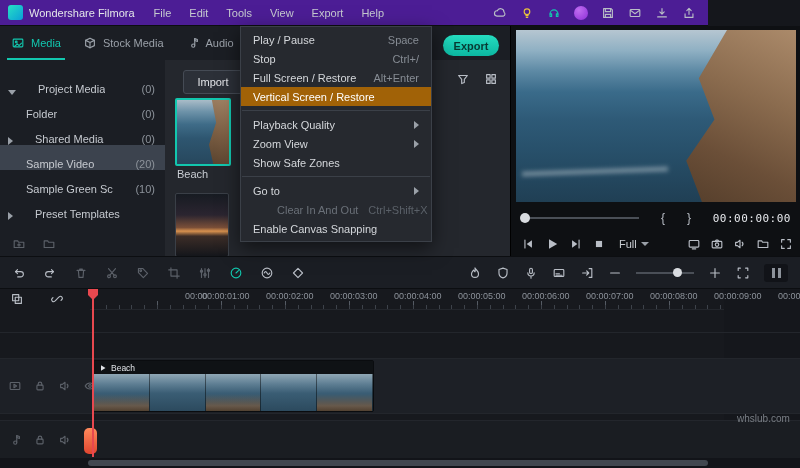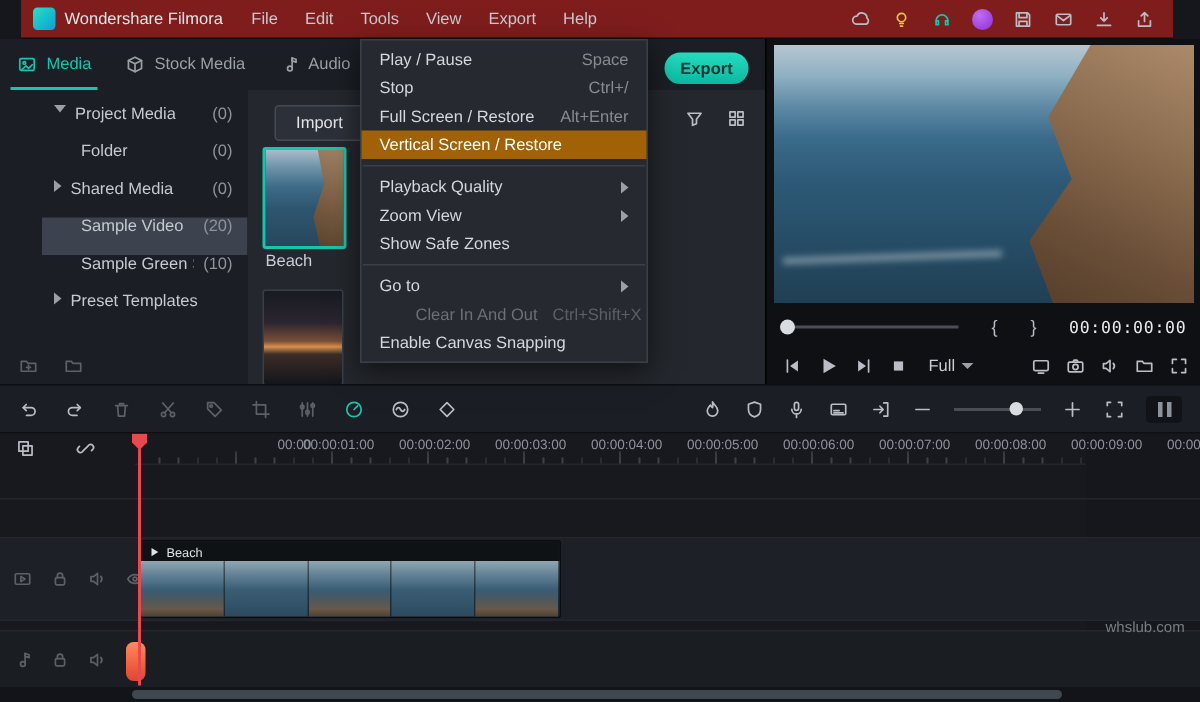--- a/index.html
+++ b/index.html
@@ -8,21 +8,21 @@
          -webkit-font-smoothing:antialiased;}
   .abs{position:absolute;}
   svg{display:block;width:14px;height:14px;stroke:currentColor;fill:none;
       stroke-width:1.3;stroke-linecap:round;stroke-linejoin:round;}
   .ic{display:inline-flex;align-items:center;justify-content:center;color:#b9bec6;}
   .ic.dim{color:#5c6169;}
   .ic.teal{color:#12c7ae;}
   .ic.yellow{color:#e9c23d;}
 
   
-  .titlebar{left:14px;top:0;width:768px;height:26px;background:#7f1d1d;display:flex;
+  .titlebar{left:0;top:0;width:708px;height:26px;background:#4c1d95;display:flex;
             align-items:center;padding:0 8px;box-sizing:border-box;border-bottom:1px solid #0c0e11;}
   .logo{width:15px;height:15px;border-radius:3px;margin-right:6px;
         background:linear-gradient(135deg,#27e0c4 0%,#0a9fd8 100%);}
   .appname{color:#e4e6e9;margin-right:10px;white-space:nowrap;}
   .menu-item{padding:0 9px;color:#c6cad0;cursor:default;}
   .title-project{margin-left:12px;color:#b3b8bf;white-space:nowrap;}
   .tb-icons{margin-left:auto;display:flex;align-items:center;gap:13px;padding-right:4px;}
   .avatar{width:14px;height:14px;border-radius:50%;background:radial-gradient(circle at 35% 30%,#c06df0,#8d2fd8);}
 
   
@@ -31,21 +31,21 @@
   .tab{display:flex;align-items:center;gap:6px;padding:0 11px;color:#9aa0a8;position:relative;}
   .tab.active{color:#12c7ae;}
   .tab.active::after{content:"";position:absolute;left:7px;right:7px;bottom:0;height:2px;background:#12c7ae;}
   .tab .ic{color:inherit;}
   .export-btn{left:443px;top:35px;width:56px;height:21px;border-radius:11px;
               background:linear-gradient(180deg,#25dcc0,#0cb7a1);color:#073a33;font-weight:bold;
               display:flex;align-items:center;justify-content:center;}
 
   
   .sidebar{left:0;top:60px;width:165px;height:196px;background:#1b1e24;border-right:1px solid #101216;}
-  .side-item{height:25px;display:flex;align-items:flex-start;padding:0 10px 0 8px;gap:6px;color:#c6cad0;margin-left:28px;}
+  .side-item{height:25px;display:flex;align-items:flex-end;padding:0 10px 0 8px;gap:22px;color:#c6cad0;}
   .side-item.sel{background:#3c434e;}
   .side-item .lbl{white-space:nowrap;overflow:hidden;}
   .side-item .cnt{margin-left:auto;color:#8d939b;}
   .side-item.indent{padding-left:26px;}
   .tri-d{width:0;height:0;border-left:4px solid transparent;border-right:4px solid transparent;border-top:5px solid #9aa0a8;}
   .tri-r{width:0;height:0;border-top:4px solid transparent;border-bottom:4px solid transparent;border-left:5px solid #9aa0a8;}
   .side-bottom{position:absolute;left:0;bottom:0;width:165px;height:24px;display:flex;align-items:center;gap:16px;padding-left:12px;}
 
   
   .mediapanel{left:165px;top:60px;width:345px;height:196px;background:#24272d;}

